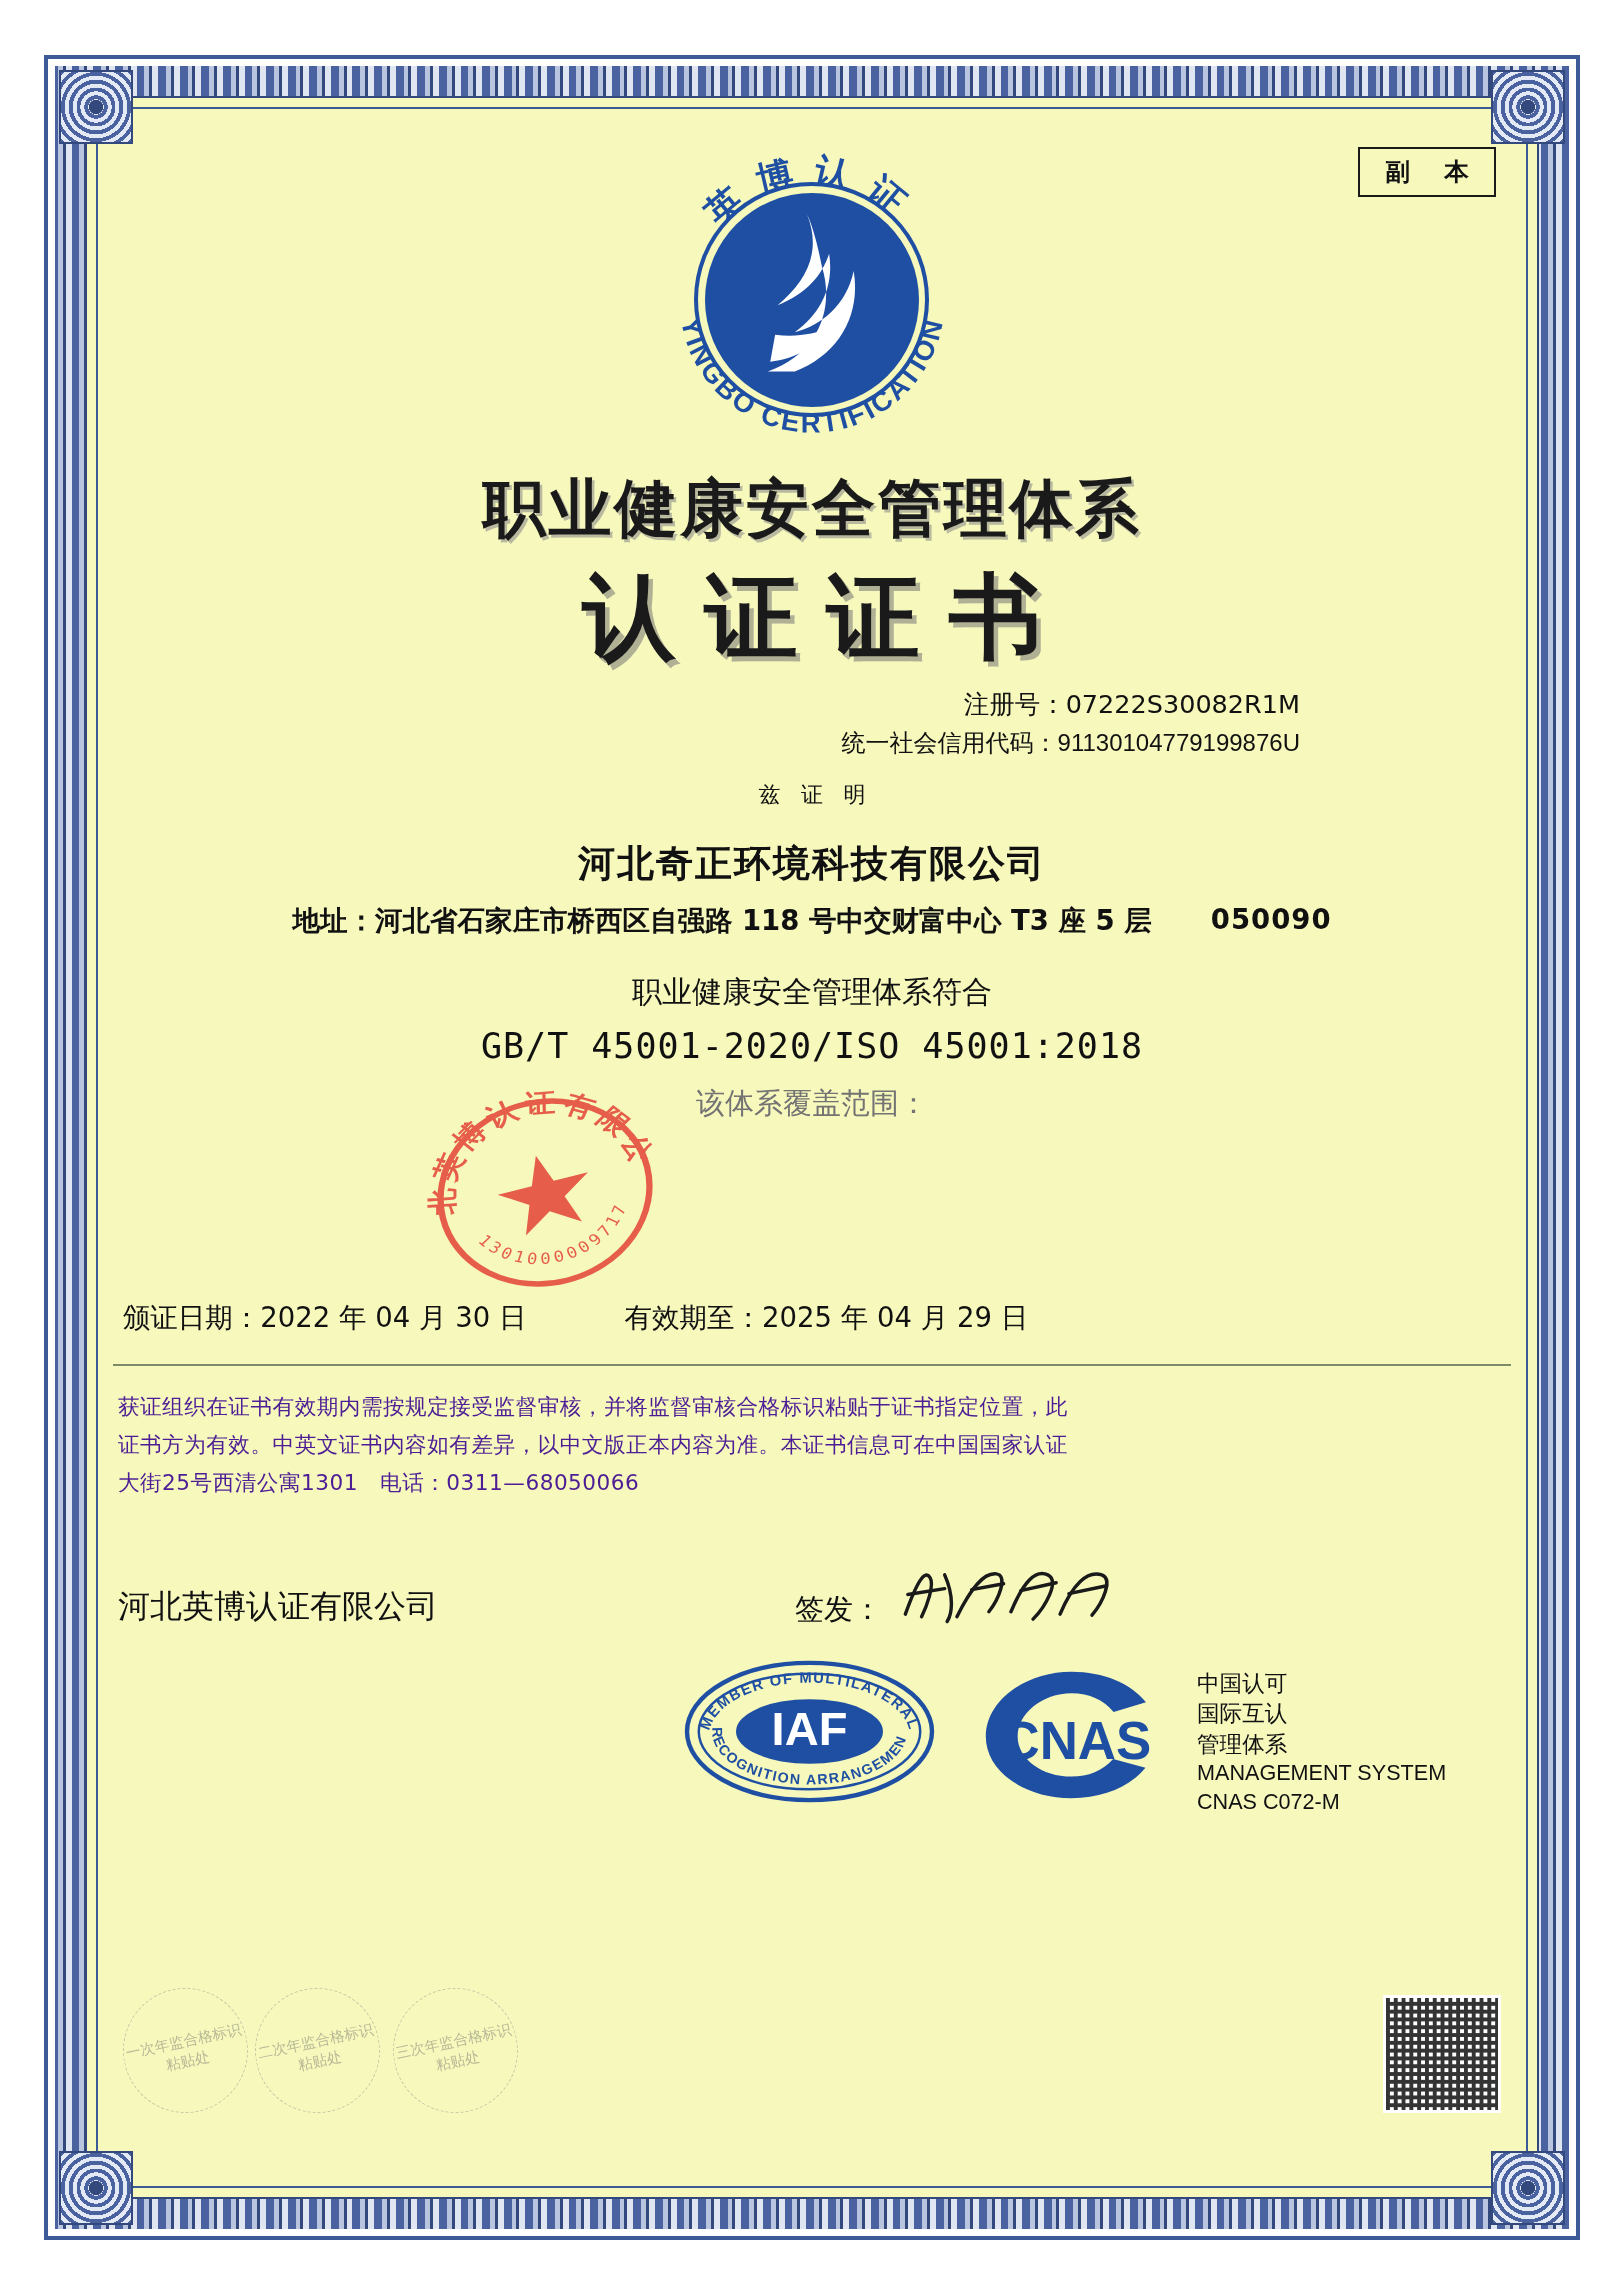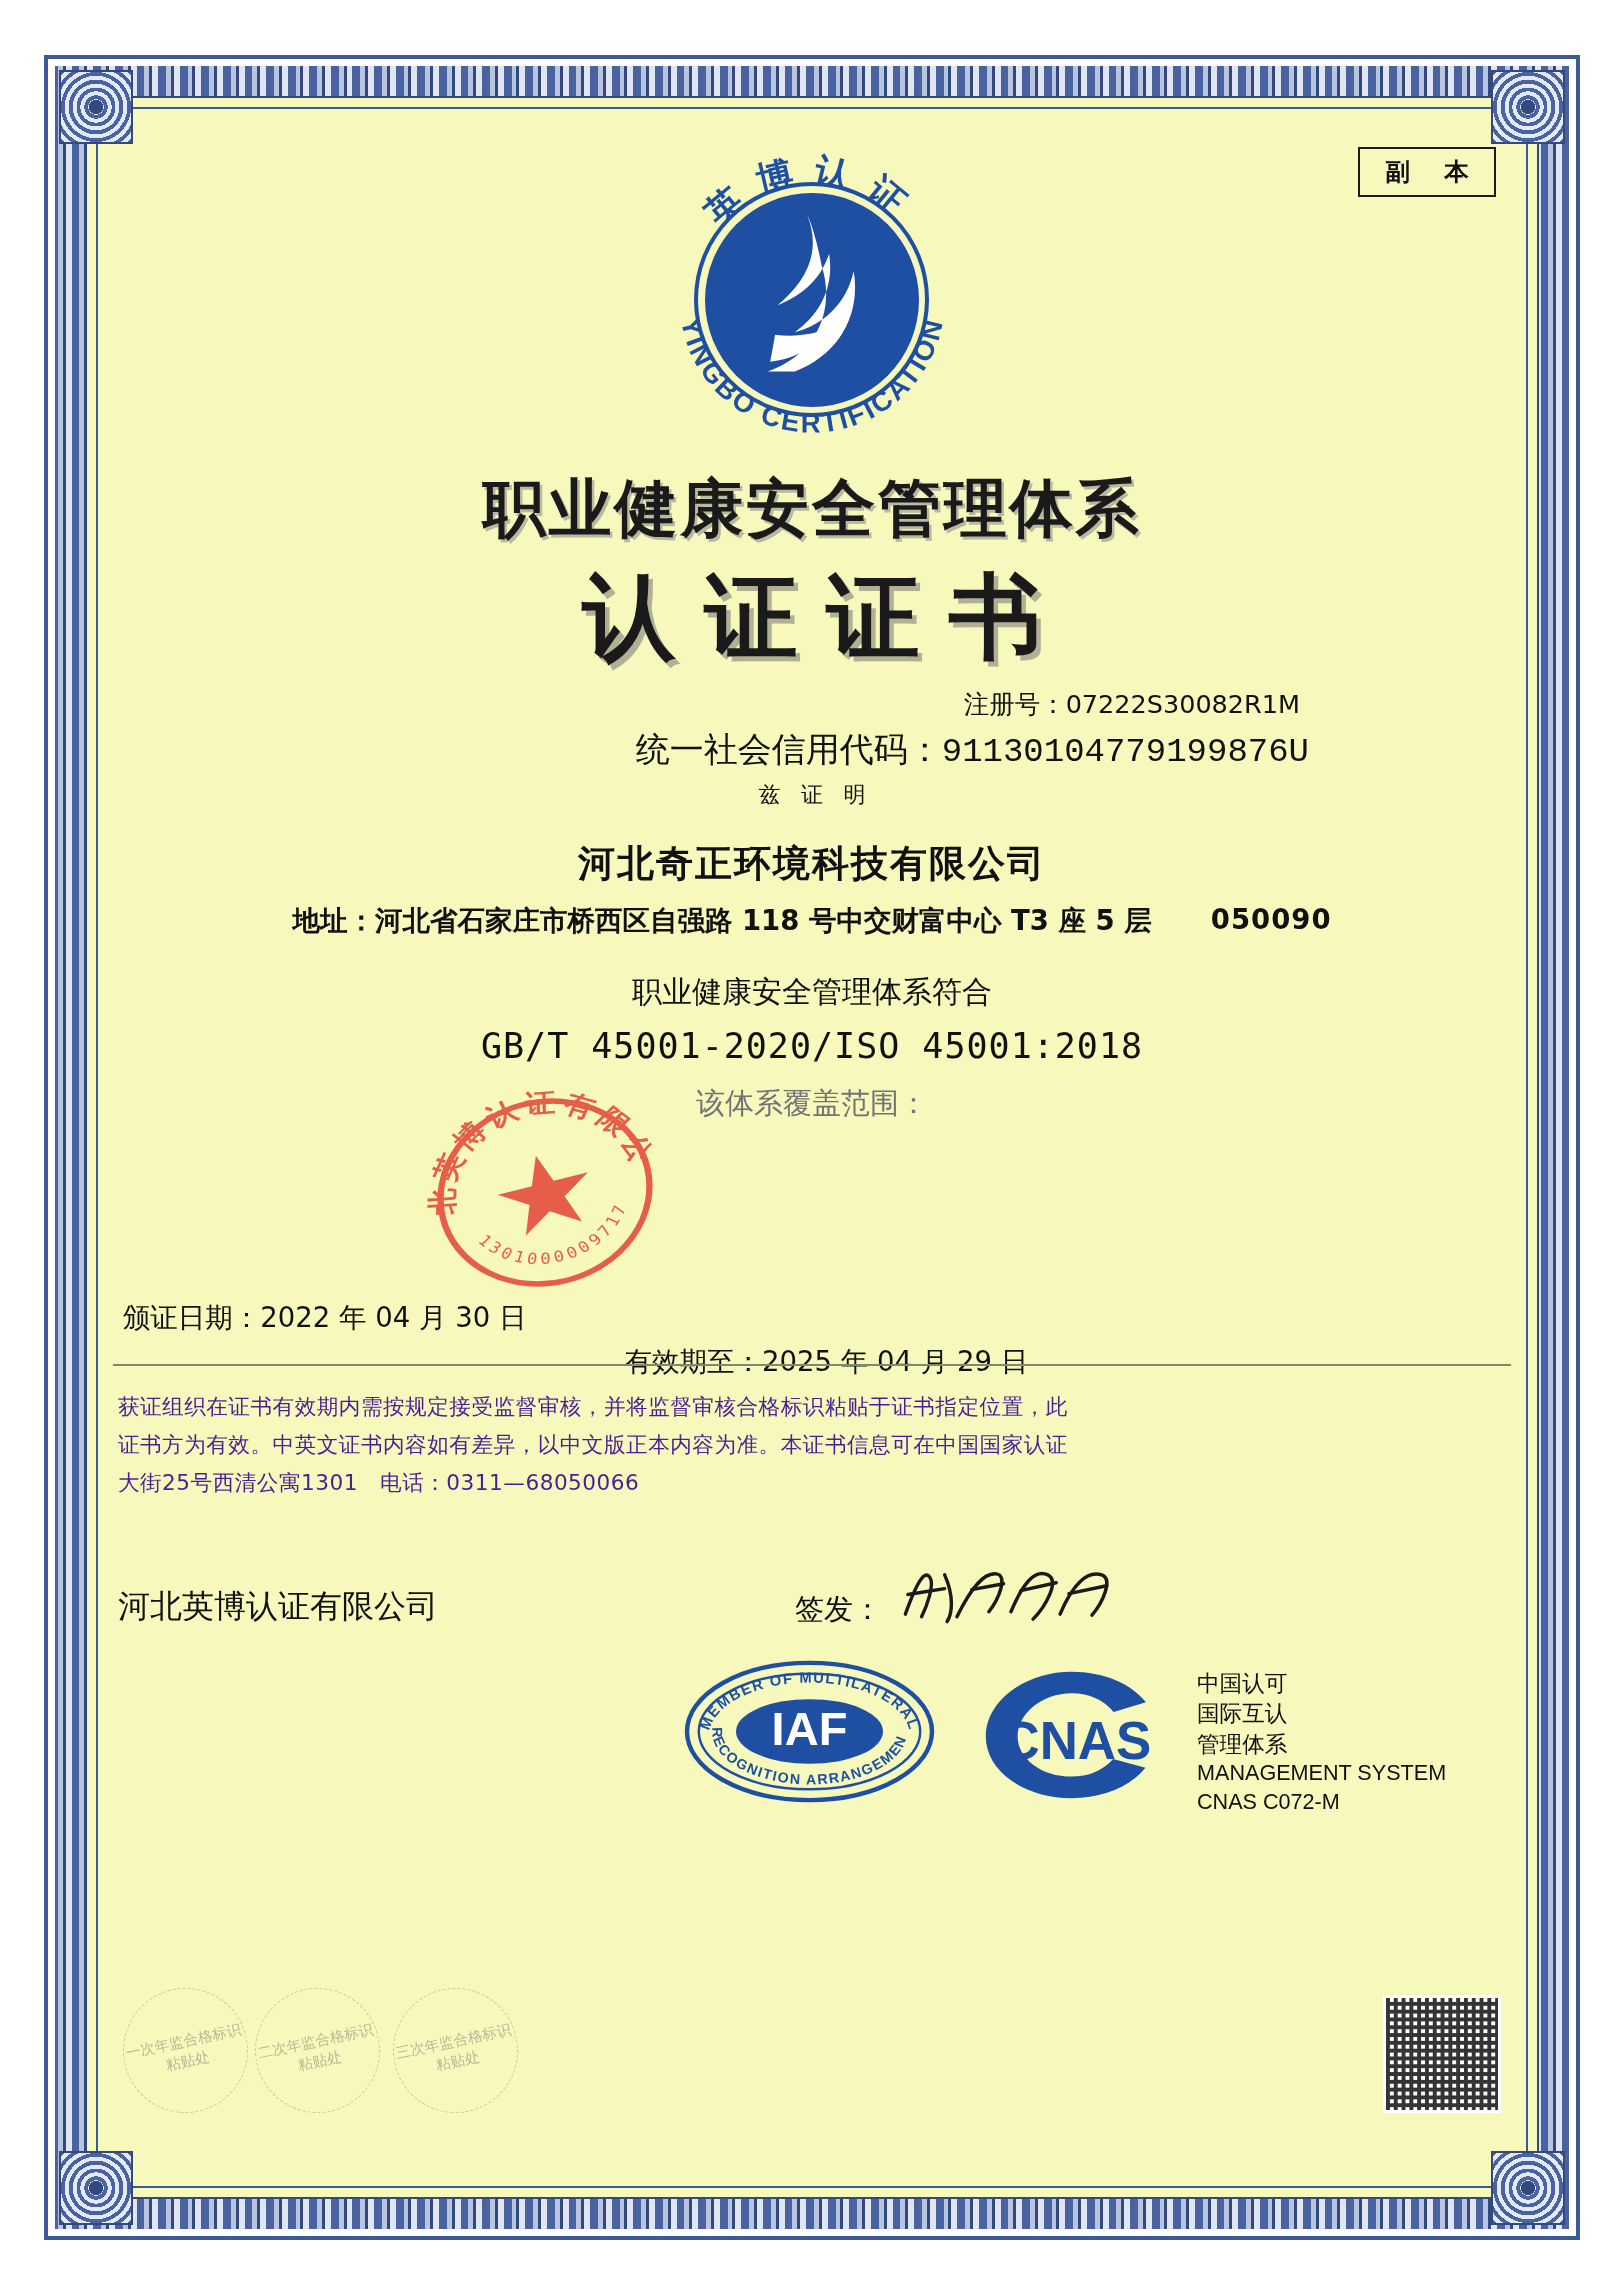--- a/index.html
+++ b/index.html
@@ -140,23 +140,23 @@
     color:#1a1a1a;
     font-family:"DejaVu Sans", sans-serif;
     text-shadow:4.4px 4.9px 0 #b0b095;
   }
   .regline{
     position:absolute;right:211px;top:564px;
     font-size:25.5px;color:#111;
     font-family:"DejaVu Sans", sans-serif;
   }
   .creditline{
-    position:absolute;right:202px;top:604px;
-    font-size:34px;color:#111;
-    font-family:Liberation Mono, monospace;
+    position:absolute;right:211px;top:604px;
+    font-size:24px;color:#111;
+    font-family:Liberation Sans, sans-serif;
   }
   .hereby{
     position:absolute;left:0;right:0;top:657px;
     text-align:center;
     font-size:22px;letter-spacing:20.6px;text-indent:20.6px;
     color:#111;
     font-family:"DejaVu Sans", sans-serif;
   }
   .company{
     position:absolute;left:0;right:0;top:716px;
@@ -198,21 +198,21 @@
     position:absolute;left:280px;top:952px;
     width:304px;height:235px;
     pointer-events:none;
   }
   .dates{
     position:absolute;left:9.8px;right:9.8px;top:1177px;
     display:flex;justify-content:flex-start;
     font-size:27.5px;color:#111;
     font-family:"DejaVu Sans", sans-serif;
   }
-  .date-valid{margin-left:98px;margin-top:44px;}
+  .date-valid{margin-left:98px;}
   .rule{
     position:absolute;left:0;right:0;top:1241px;
     height:1.5px;background:#7e8a6a;
   }
   .note{
     position:absolute;left:4.9px;right:19px;top:1265px;
     font-size:21.6px;line-height:1.75;
     color:#4c1d95;
     font-family:"DejaVu Sans", sans-serif;
     letter-spacing:0.5px;

